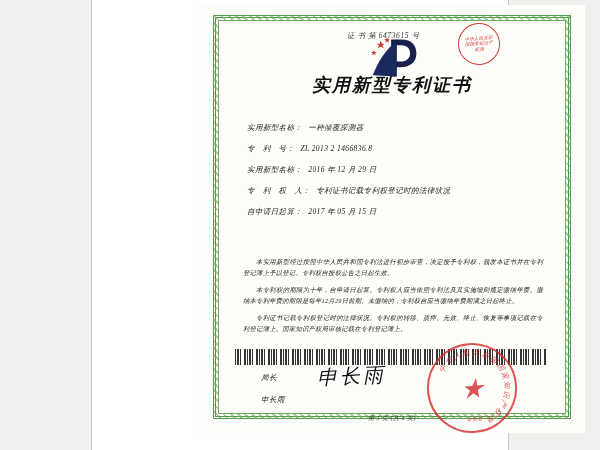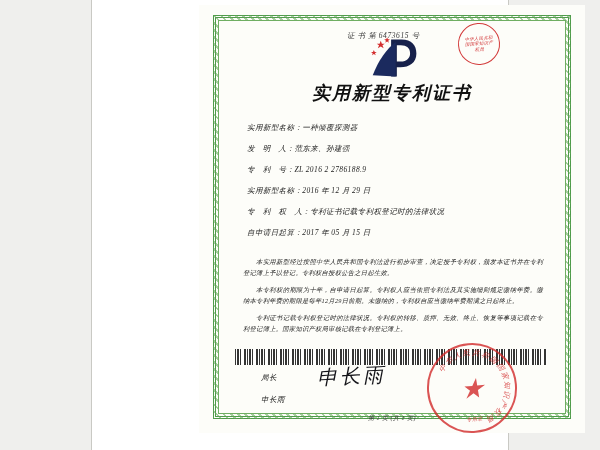--- a/index.html
+++ b/index.html
@@ -140,21 +140,21 @@
     left: 170px;
     top: 30px;
     width: 58px;
     height: 46px;
   }
 
   .title {
     position: absolute;
     left: 0;
     right: 0;
-    top: 76px;
+    top: 68px;
     text-align: center;
     font-size: 18px;
     font-weight: bold;
     letter-spacing: 2px;
     color: #111;
     font-family: "DejaVu Serif", serif;
   }
 
   .fields {
     position: absolute;
@@ -165,20 +165,21 @@
   .field {
     display: flex;
     align-items: baseline;
     margin-bottom: 11px;
     font-size: 7.5px;
     color: #1d1d1d;
     letter-spacing: 0.4px;
   }
   .field .lbl {
     white-space: nowrap;
+    margin-right: 6px;
   }
   .field .val {
     white-space: nowrap;
   }
 
   .body-text {
     position: absolute;
     left: 44px;
     top: 252px;
     width: 300px;
@@ -306,26 +307,22 @@
       </div>
 
       <div class="title">实用新型专利证书</div>
 
       <div class="fields">
         <div class="field">
           <span class="lbl">实用新型名称：</span>
           <span class="val">一种倾覆探测器</span>
         </div>
         <div class="field">
-          <span class="lbl">发　明　人：</span>
-          <span class="val">范东来、孙建强</span>
-        </div>
-        <div class="field">
           <span class="lbl">专　利　号：</span>
-          <span class="val">ZL 2016 2 2786188.9</span>
+          <span class="val">ZL 2013 2 1466836.8</span>
         </div>
         <div class="field">
           <span class="lbl">实用新型名称：</span>
           <span class="val">2016 年 12 月 29 日</span>
         </div>
         <div class="field">
           <span class="lbl">专　利　权　人：</span>
           <span class="val">专利证书记载专利权登记时的法律状况</span>
         </div>
         <div class="field">

